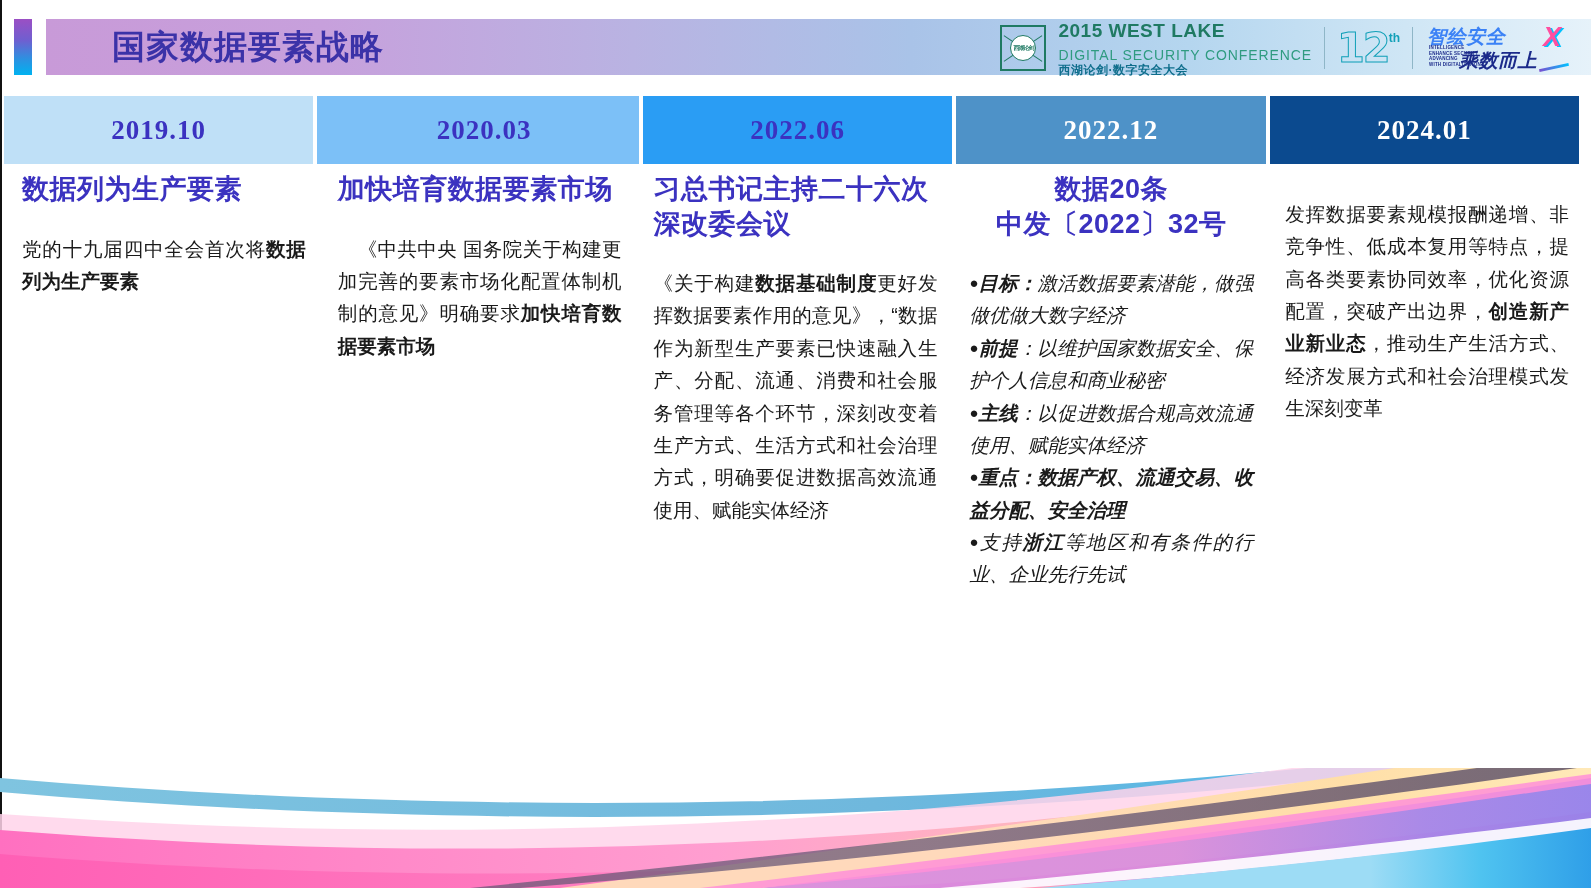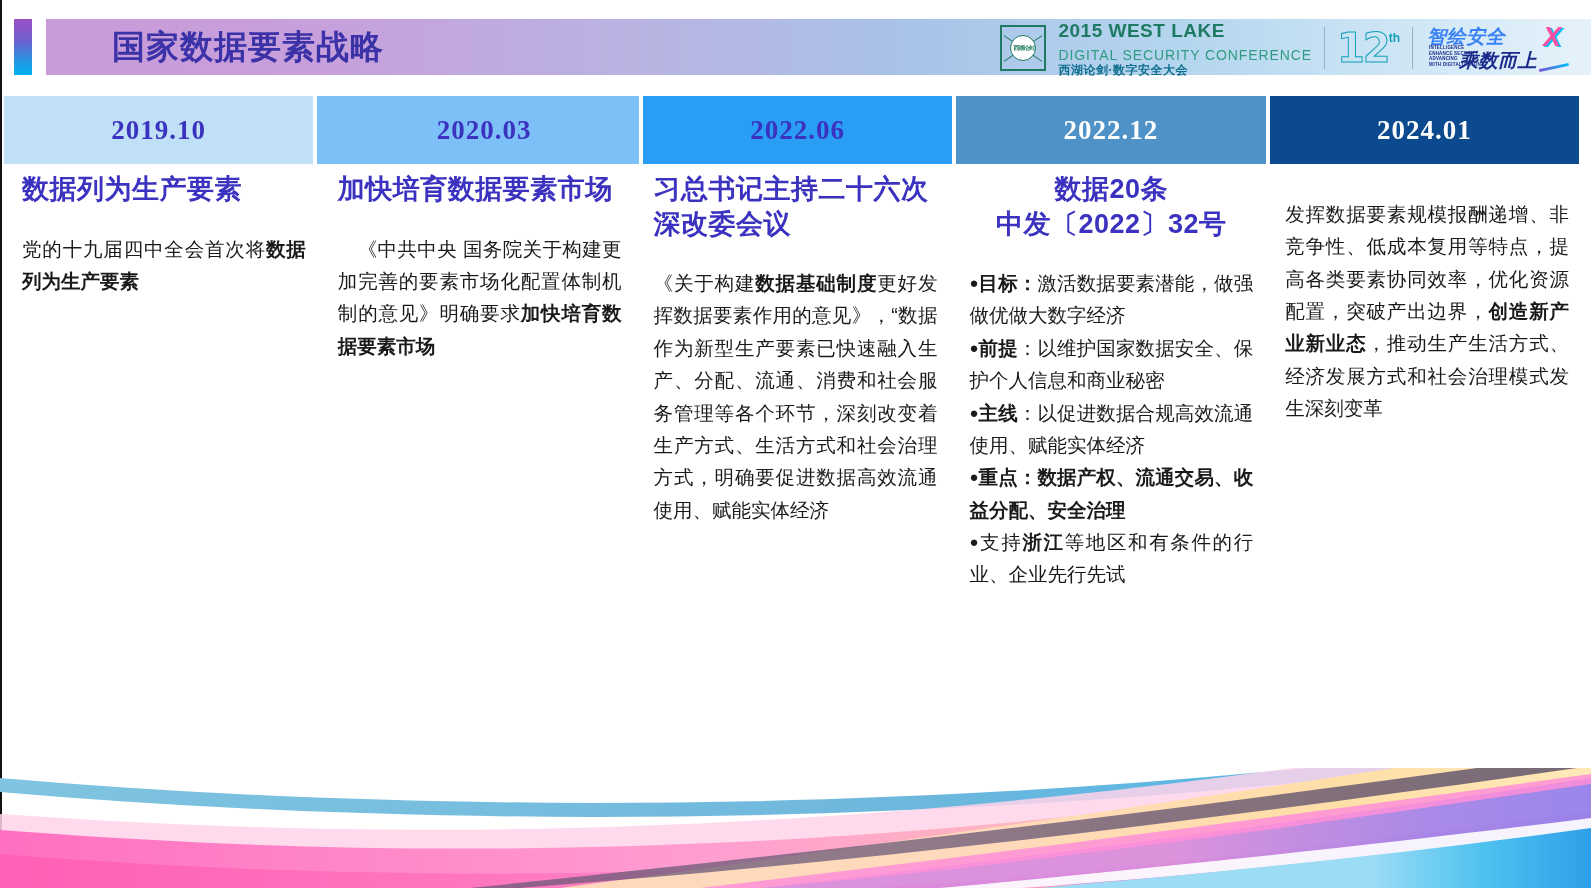--- a/index.html
+++ b/index.html
@@ -255,21 +255,21 @@
   .col-body {
     margin-top: 26px;
     font-size: 19.5px;
     line-height: 1.66;
     color: #1a1a1a;
     text-align: justify;
     text-justify: inter-ideograph;
   }
   .col-body b { font-weight: bold; }
   .bullet-list { margin: 0; padding: 0; list-style: none; }
-  .bullet-list li { margin: 0 0 0 0; text-indent: 0; }
+  .bullet-list li { margin: 0 0 0 0; text-indent: 0; font-style: italic; }
   .bullet-list li .dot { font-size: 15px; vertical-align: 2px; }
 
   
   #bottom-waves {
     position: absolute;
     left: 0;
     bottom: 0;
     width: 1591px;
     height: 120px;
     overflow: hidden;

